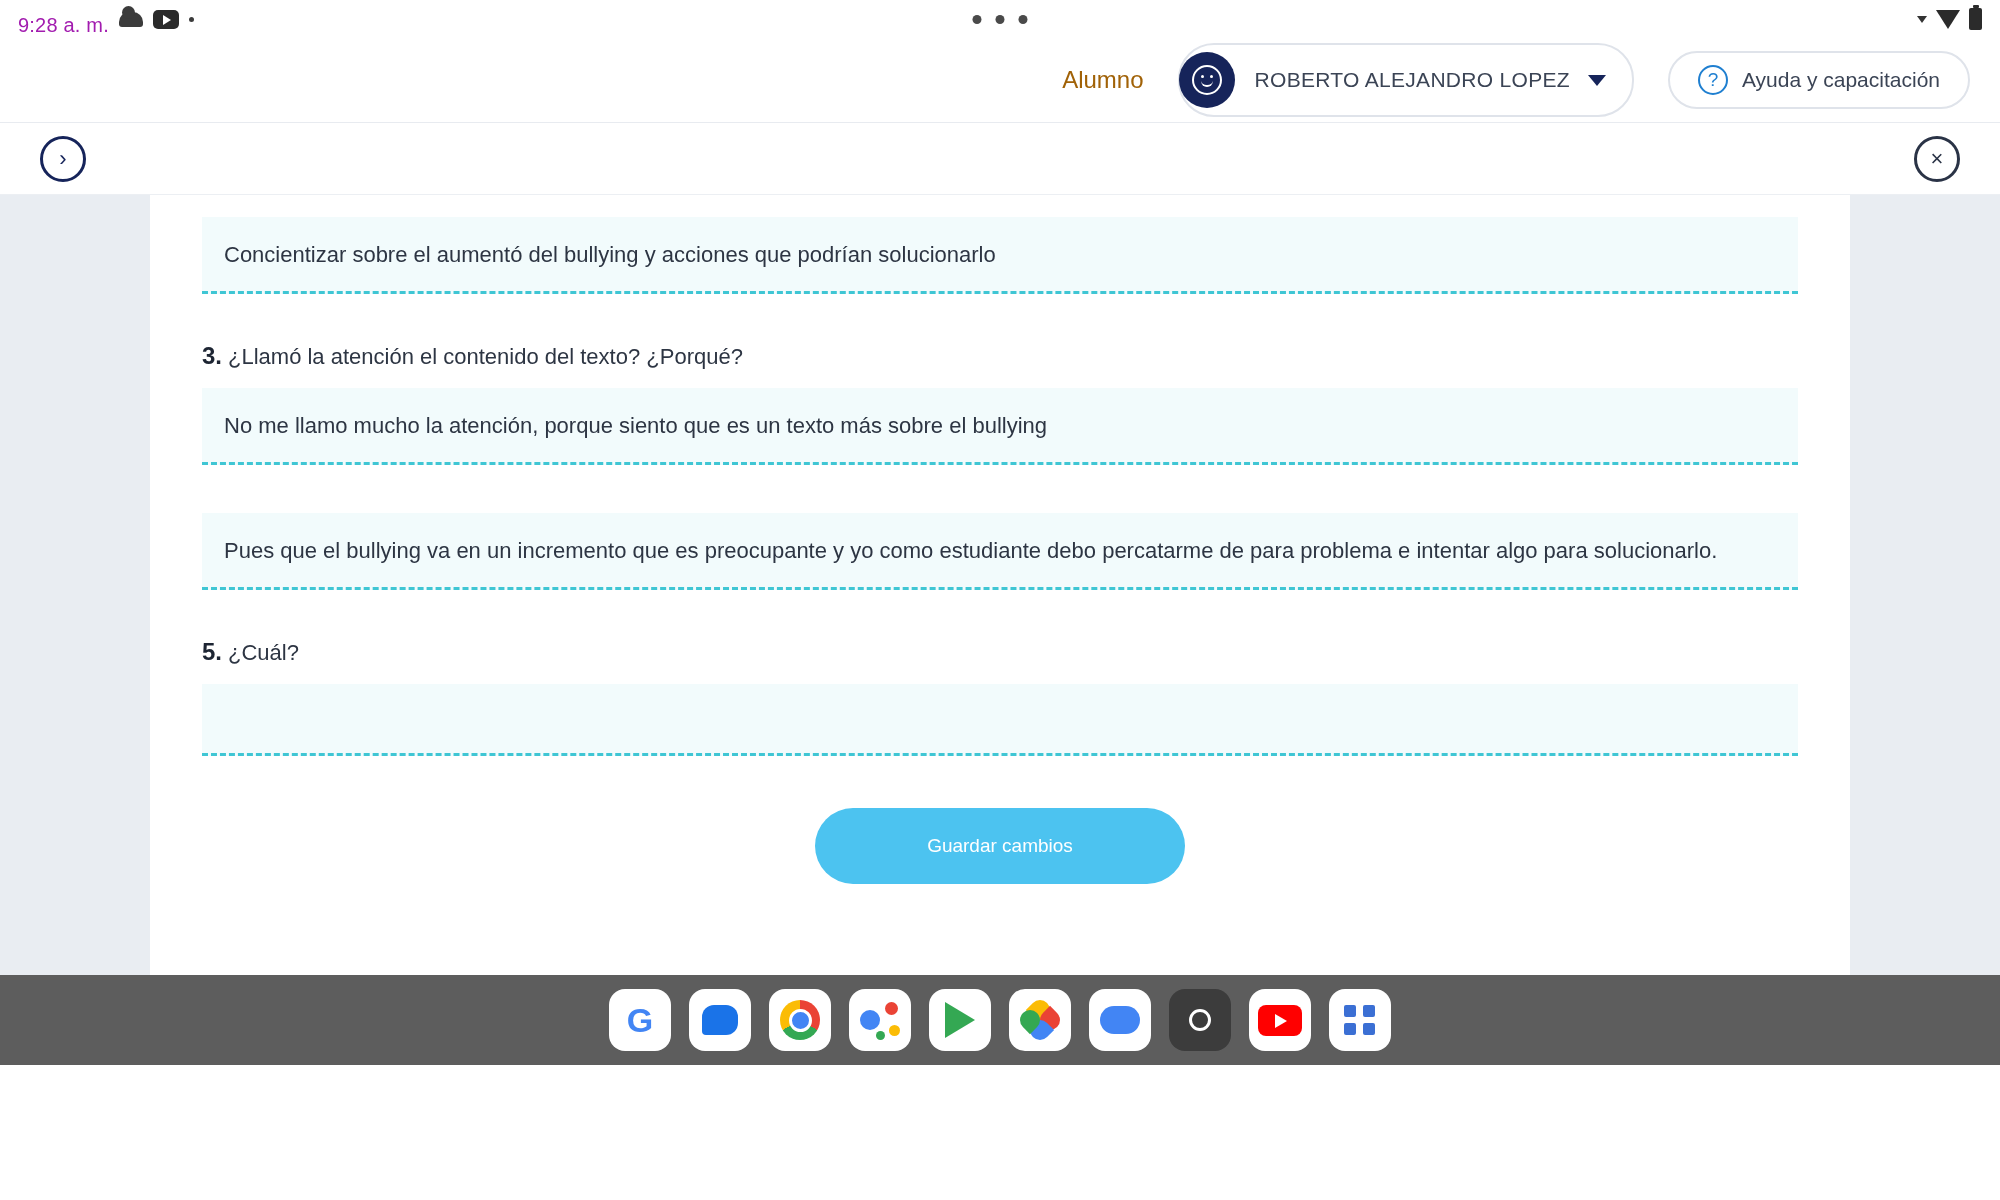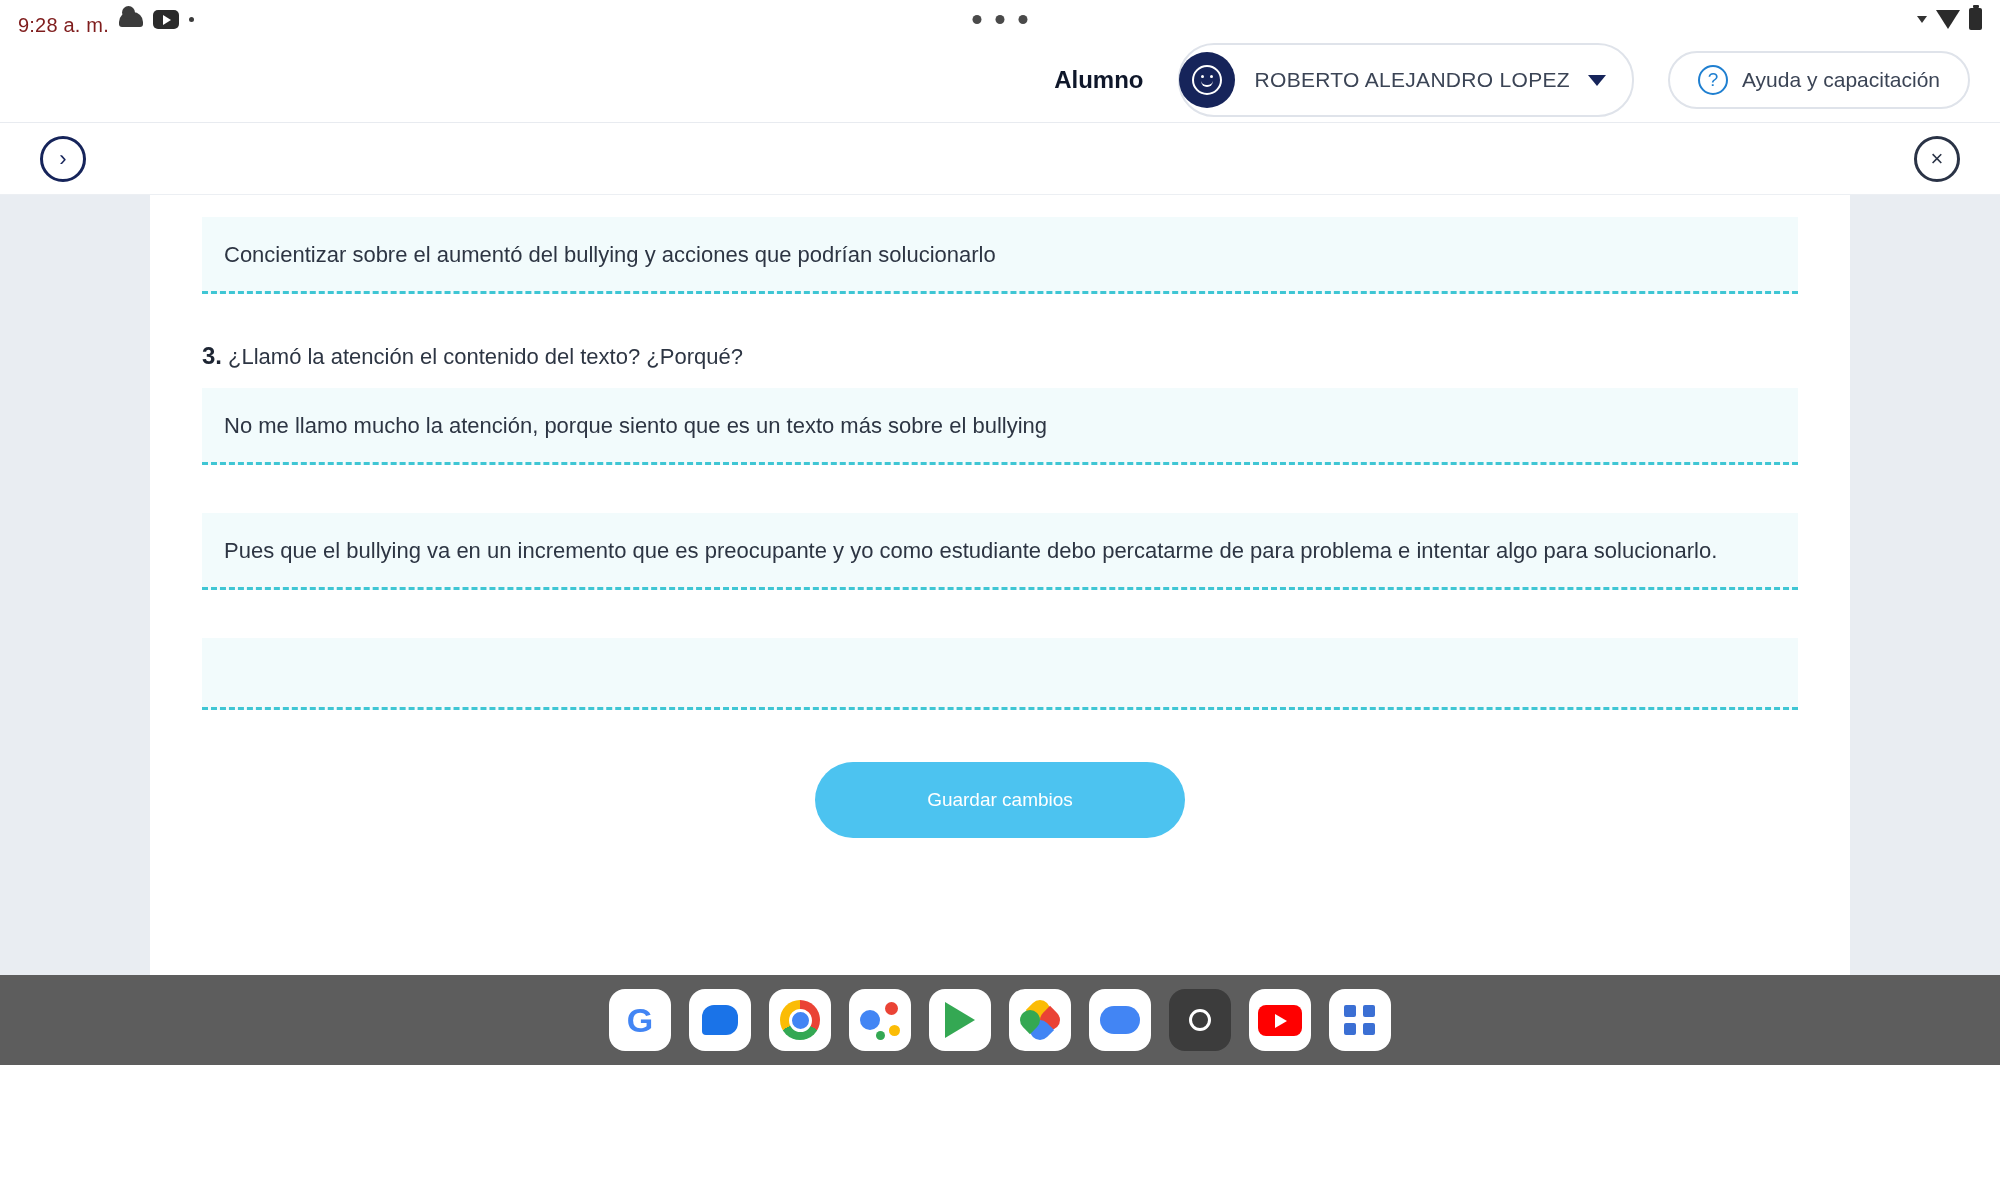--- a/index.html
+++ b/index.html
@@ -14,21 +14,21 @@
   .statusbar {
     height: 38px;
     background: #ffffff;
     display: flex;
     align-items: center;
     justify-content: space-between;
     padding: 0 18px;
     position: relative;
   }
   .status-left { display: flex; align-items: center; gap: 10px; }
-  .status-time { font-size: 20px; color: #7f1d1d; letter-spacing: .2px; margin-top: 12px; }
+  .status-time { font-size: 20px; color: #a21caf; letter-spacing: .2px; margin-top: 12px; }
   .status-icon { display: inline-flex; align-items: center; }
   .cloud-glyph {
     width: 24px; height: 15px; background: #3b3b3b; border-radius: 10px 10px 3px 3px;
     position: relative;
   }
   .cloud-glyph:before {
     content: ""; position: absolute; width: 13px; height: 13px; background: #3b3b3b;
     border-radius: 50%; top: -6px; left: 3px;
   }
   .yt-glyph {
@@ -61,21 +61,21 @@
   .brand-logo {
     width: 56px; height: 56px; border-radius: 50%;
     background: #16245a;
     display: flex; align-items: center; justify-content: center;
     color: #fff; font-size: 16px; font-weight: bold; font-style: italic;
     letter-spacing: -1px;
     border: 3px solid #16245a;
   }
   .brand-name { font-size: 24px; font-weight: bold; color: #16245a; }
   .header-right { margin-left: auto; display: flex; align-items: center; gap: 34px; }
-  .role-label { font-size: 24px; font-weight: bold; color: #0f172a; }
+  .role-label { font-size: 24px; font-weight: normal; color: #a16207; }
   .user-pill {
     display: flex; align-items: center;
     border: 2px solid #dfe3ea;
     border-radius: 36px;
     height: 74px;
     padding-right: 26px;
     background: #fff;
     position: relative;
   }
   .user-avatar {
@@ -271,20 +271,23 @@
         <span class="q-num">3.</span><span>¿Llamó la atención el contenido del texto? ¿Porqué?</span>
       </div>
       <div class="answer-box">No me llamo mucho la atención, porque siento que es un texto más sobre el bullying</div>
     </div>
 
     <div class="q-block">
       <div class="answer-box">Pues que el bullying va en un incremento que es preocupante y yo como estudiante debo percatarme de para problema e intentar algo para solucionarlo.</div>
     </div>
 
     <div class="q-block">
+      <div class="q-label">
+        <span class="q-num">5.</span><span>¿Cuál?</span>
+      </div>
       <div class="answer-box"></div>
     </div>
 
     <div class="save-wrap">
       <button class="save-btn">Guardar cambios</button>
     </div>
   </div>
   <div class="scroll-track"></div>
 </div>
 

